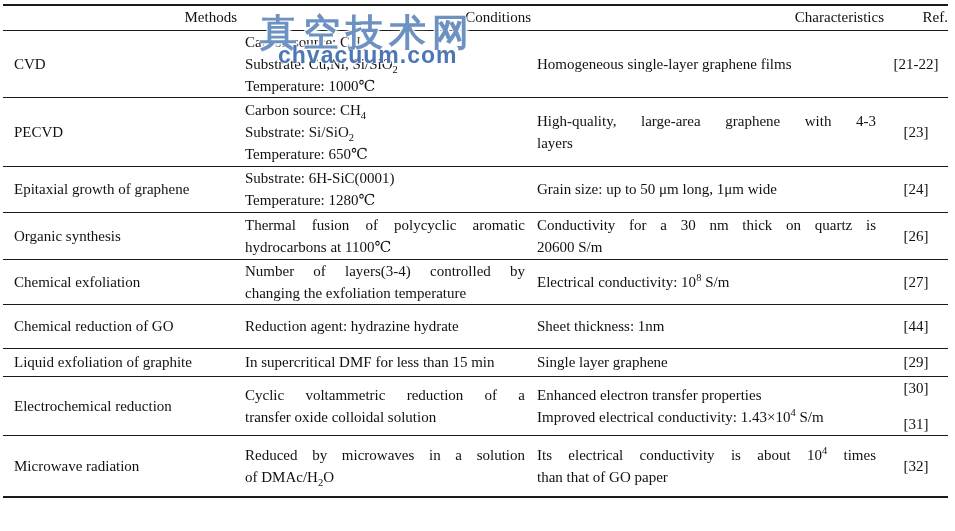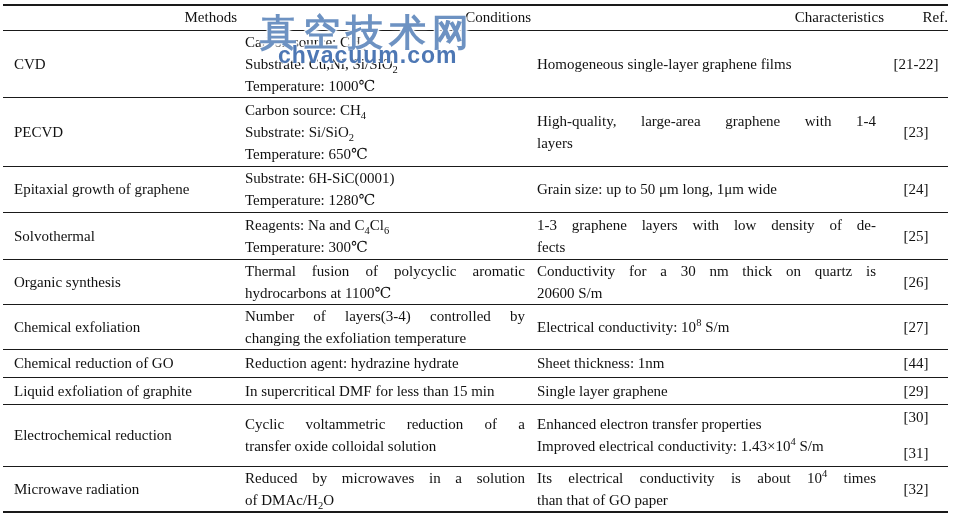--- a/index.html
+++ b/index.html
@@ -83,47 +83,35 @@
           <td class="c-ref"><span>[21-22]</span></td>
         </tr>
         <tr>
           <td class="c-method">PECVD</td>
           <td class="c-cond">
             <div class="line">Carbon source: CH<sub>4</sub></div>
             <div class="line">Substrate: Si/SiO<sub>2</sub></div>
             <div class="line">Temperature: 650℃</div>
           </td>
           <td class="c-char">
-            <div class="line j">High-quality, large-area graphene with 1-4</div>
+            <div class="line j">High-quality, large-area graphene with 4-3</div>
             <div class="line">layers</div>
           </td>
           <td class="c-ref"><span>[23]</span></td>
         </tr>
         <tr>
           <td class="c-method">Epitaxial growth of graphene</td>
           <td class="c-cond">
             <div class="line">Substrate: 6H-SiC(0001)</div>
             <div class="line">Temperature: 1280℃</div>
           </td>
           <td class="c-char">
             <div class="line">Grain size: up to 50 μm long, 1μm wide</div>
           </td>
           <td class="c-ref"><span>[24]</span></td>
-        </tr>
-        <tr>
-          <td class="c-method">Solvothermal</td>
-          <td class="c-cond">
-            <div class="line">Reagents: Na and C<sub>4</sub>Cl<sub>6</sub></div>
-            <div class="line">Temperature: 300℃</div>
-          </td>
-          <td class="c-char">
-            <div class="line j">1-3 graphene layers with low density of de-</div>
-            <div class="line">fects</div>
-          </td>
-          <td class="c-ref"><span>[25]</span></td>
         </tr>
         <tr>
           <td class="c-method">Organic synthesis</td>
           <td class="c-cond">
             <div class="line j">Thermal fusion of polycyclic aromatic</div>
             <div class="line">hydrocarbons at 1100℃</div>
           </td>
           <td class="c-char">
             <div class="line j">Conductivity for a 30 nm thick on quartz is</div>
             <div class="line">20600 S/m</div>

